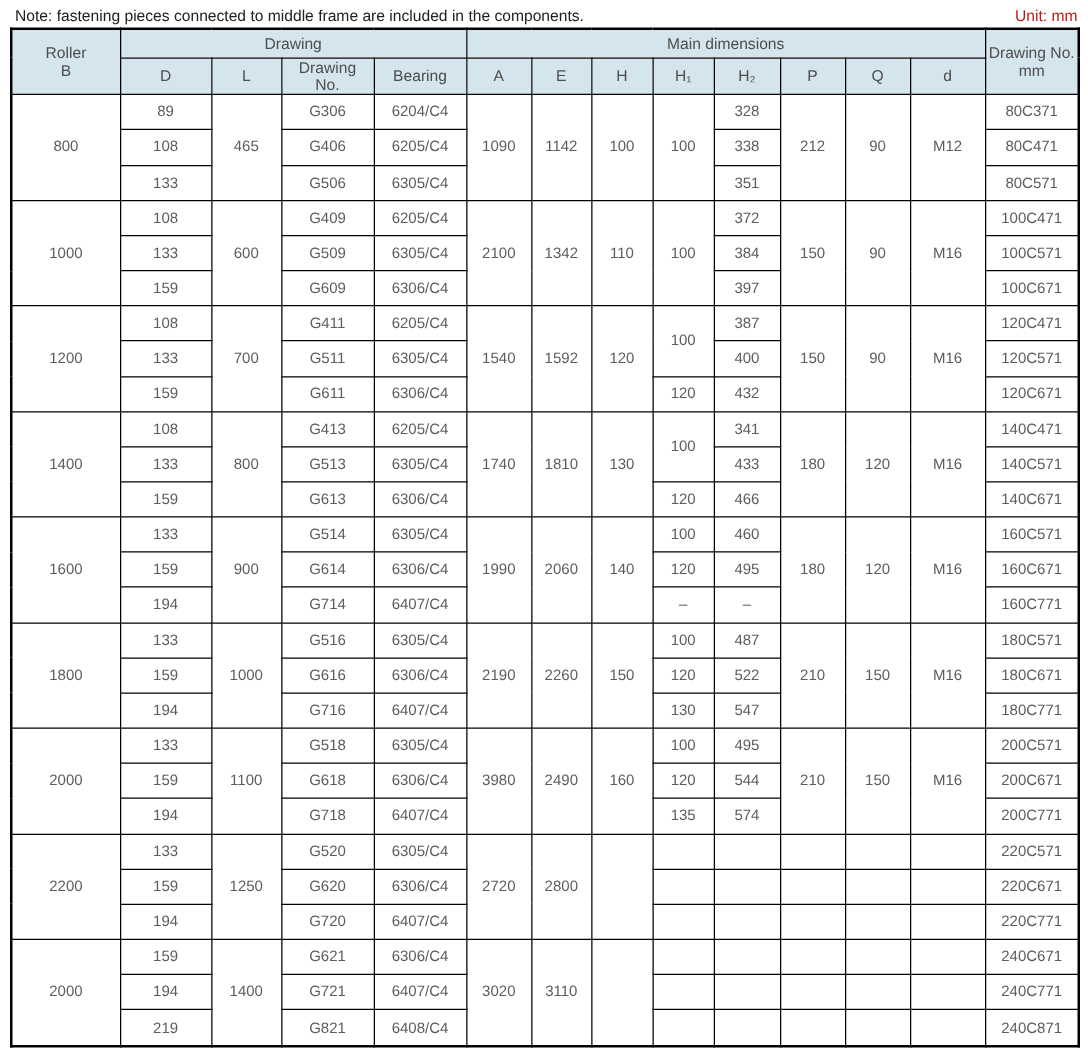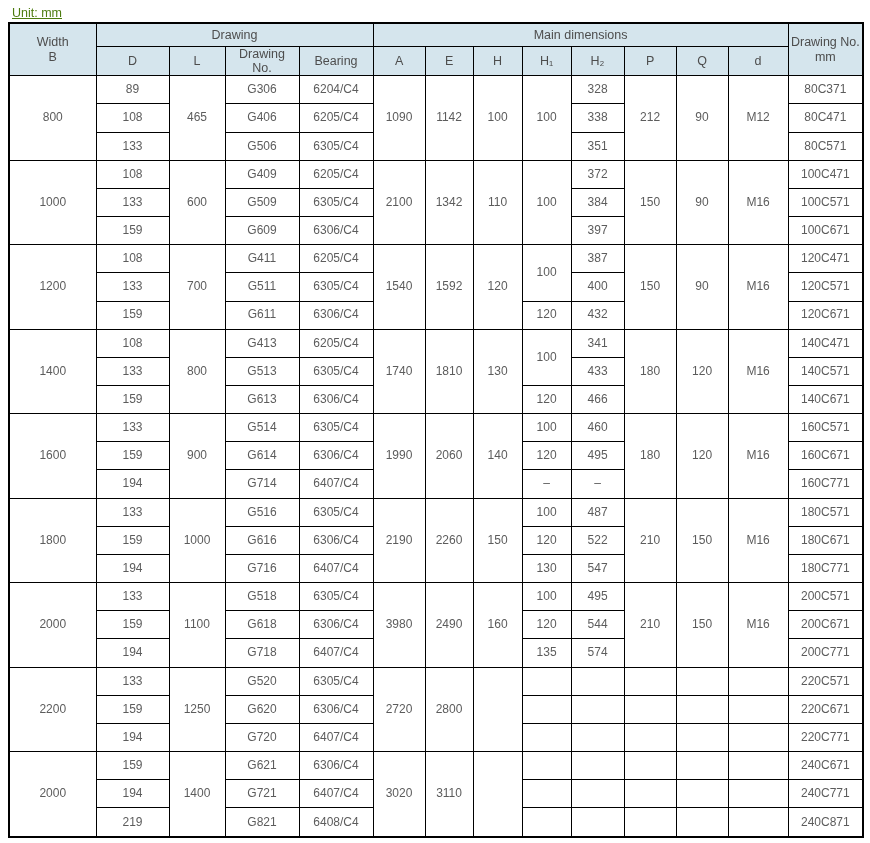--- a/index.html
+++ b/index.html
@@ -7,21 +7,21 @@
     width:870px;height:843px;background:#ffffff;
     font-family:"Liberation Sans","DejaVu Sans",sans-serif;
     -webkit-font-smoothing:antialiased;
   }
   .page{position:relative;width:870px;height:843px;}
   .topbar{
     display:flex;justify-content:space-between;align-items:flex-end;
     padding:4px 8px 2px 12px;height:16px;
   }
   .note{font-size:12.5px;color:#212121;}
-  .unit{font-size:12.5px;color:#4d7c0f;text-decoration:underline;}
+  .unit{font-size:12.5px;color:#b91c1c;}
   table.dim{
     border-collapse:collapse;table-layout:fixed;
     margin-left:8px;width:854px;height:816px;
     border:2px solid #000;
   }
   table.dim th, table.dim td{
     border:1px solid #000;
     text-align:center;vertical-align:middle;
     padding:0;overflow:hidden;
   }
@@ -32,20 +32,21 @@
   }
   thead tr.hr1{height:23px;}
   thead tr.hr2{height:25px;}
   tbody td{color:#5c5c5c;font-size:12px;line-height:1.1;}
 </style>
 </head>
 <body>
 
 <div class="page">
   <div class="topbar">
+    <div class="note">Note: fastening pieces connected to middle frame are included in the components.</div>
     <div class="unit">Unit: mm</div>
   </div>
 
   <table class="dim">
     <colgroup>
       <col style="width:87px">
         <col style="width:73px">
         <col style="width:56px">
       <col style="width:74px">
         <col style="width:74px">
@@ -54,21 +55,21 @@
         <col style="width:49px">
         <col style="width:49px">
       <col style="width:53px">
         <col style="width:52px">
         <col style="width:52px">
       <col style="width:60px">
         <col style="width:75px">
     </colgroup>
     <thead>
       <tr class="hr1">
-        <th rowspan="2">Width
+        <th rowspan="2">Roller
 B</th>
         <th colspan="4">Drawing</th>
         <th colspan="8">Main dimensions</th>
         <th rowspan="2">Drawing No.
 mm</th>
       </tr>
       <tr class="hr2" id="subheader-row">
           <th>D</th>
           <th>L</th>
           <th>Drawing

